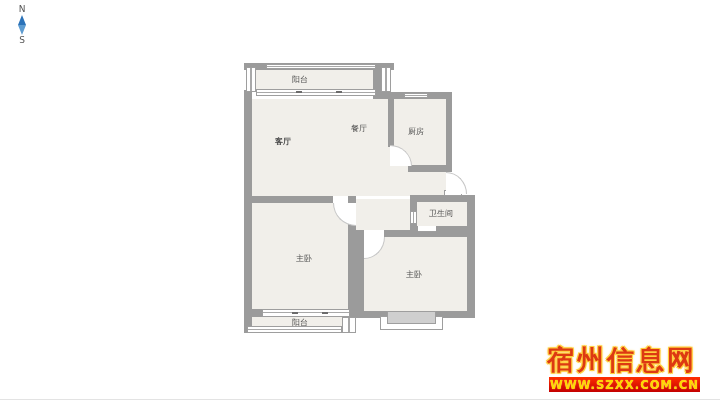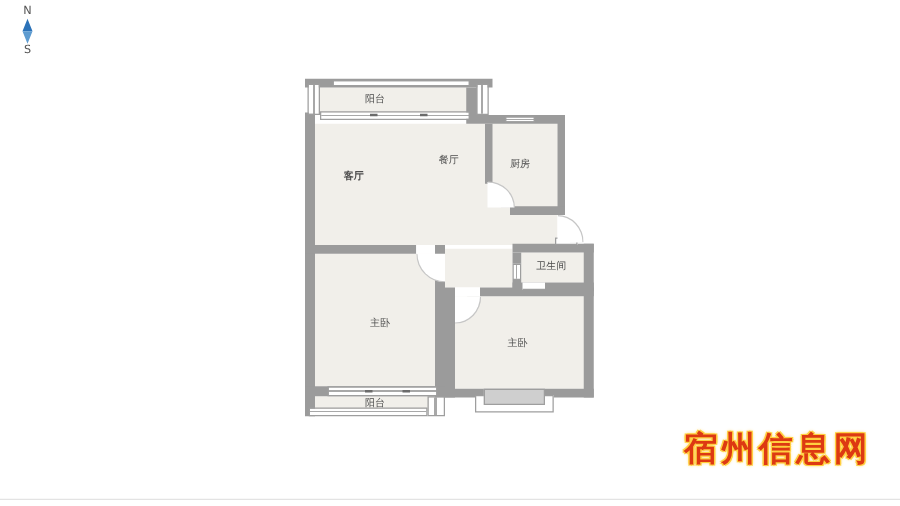--- a/index.html
+++ b/index.html
@@ -107,15 +107,18 @@
     <div class="lbl" style="left:283px;top:141px;font-weight:bold;">客厅</div>
     <div class="lbl" style="left:359px;top:128px;">餐厅</div>
     <div class="lbl" style="left:416px;top:131px;">厨房</div>
     <div class="lbl" style="left:441px;top:213px;">卫生间</div>
     <div class="lbl" style="left:304px;top:258px;">主卧</div>
     <div class="lbl" style="left:414px;top:274px;">主卧</div>
     <div class="lbl" style="left:300px;top:322px;">阳台</div>
   </div>
 
   <div id="wm-name">宿州信息网</div>
+  <div id="wm-banner">
+    <span id="wm-url">www.szxx.com.cn</span>
+  </div>
 
   <div id="bottom-line"></div>
 </div>
 
 </body></html>

